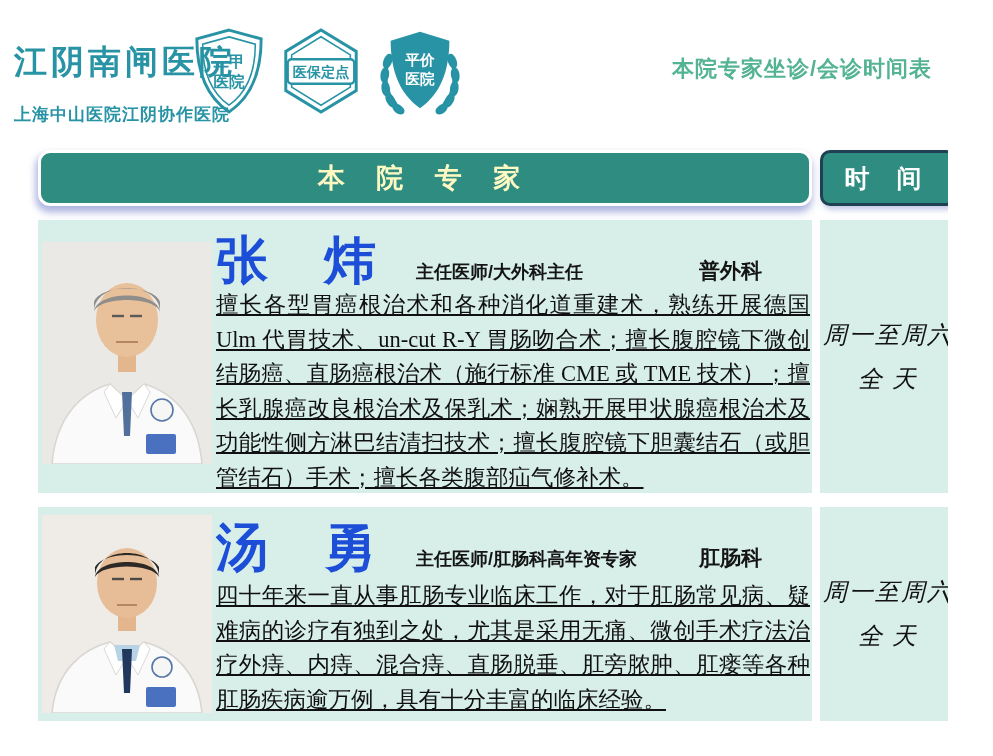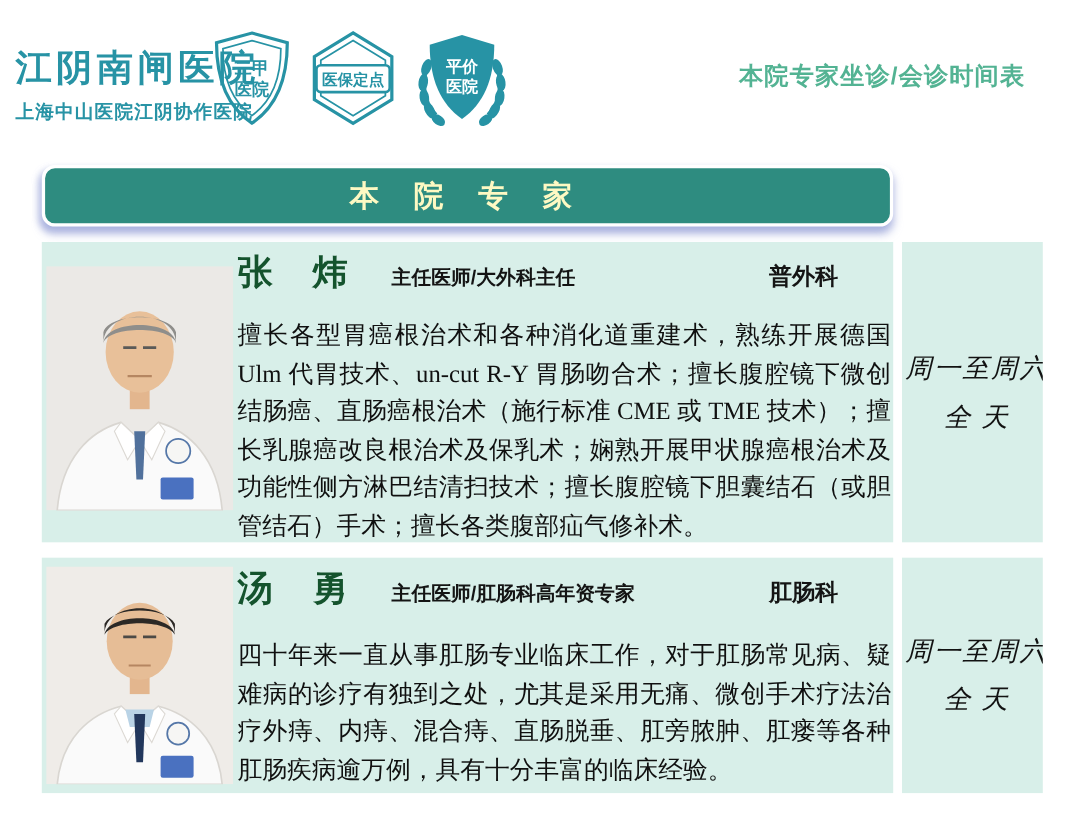--- a/index.html
+++ b/index.html
@@ -2,21 +2,21 @@
 <html><head>
 <meta charset="utf-8">
 <style>
   * { margin:0; padding:0; box-sizing:border-box; }
   body { background:#fff; font-family:"Liberation Sans", sans-serif; }
   .canvas { position:relative; width:948px; height:756px; background:#ffffff; overflow:hidden; }
 
   
   .logo-block { position:absolute; left:14px; top:40px; color:#2793A5; }
   .logo-name { font-size:33px; font-weight:bold; letter-spacing:4px; color:#2793A5; }
-  .logo-sub  { font-size:17px; font-weight:bold; letter-spacing:1px; color:#2793A5; margin-top:5px; }
+  .logo-sub  { font-size:17px; font-weight:bold; letter-spacing:1px; color:#2793A5; margin-top:18px; }
 
   .badges { position:absolute; left:190px; top:26px; display:flex; gap:10px; align-items:flex-start; }
   .badge svg { display:block; }
 
   .page-title { position:absolute; right:16px; top:54px; font-size:22px; font-weight:bold;
                 color:#53B393; letter-spacing:1px; }
 
   
   .experts-header { position:absolute; left:38px; top:150px; width:774px; height:56px;
     background:#2E8C80; border:3px solid #ffffff; border-radius:12px;
@@ -38,26 +38,26 @@
   .row1-time { top:220px; height:273px; }
   .row2-main { top:507px; width:774px; height:214px; }
   .row2-time { top:507px; height:214px; }
 
   .doc-photo { position:absolute; left:4px; }
   .row1-main .doc-photo { top:22px; }
   .row2-main .doc-photo { top:8px; }
 
   .name-line { position:absolute; left:178px; top:6px; right:6px;
     display:flex; align-items:baseline; }
-  .doc-name { font-size:32px; font-weight:bold; color:#14532d; letter-spacing:2px; white-space:pre; }
+  .doc-name { font-size:52px; font-weight:bold; color:#1d4ed8; letter-spacing:2px; white-space:pre; }
   .doc-title { font-size:18px; font-weight:bold; color:#141414; margin-left:38px; }
   .doc-dept { font-size:21px; font-weight:bold; color:#141414; margin-left:auto; margin-right:44px; }
 
   .doc-desc { position:absolute; left:178px; width:594px; font-family:"Liberation Serif", serif;
-    font-size:22.5px; line-height:34.5px; color:#101010; text-align:justify; }
+    font-size:22.5px; line-height:34.5px; color:#101010; text-align:justify;text-decoration:underline; }
   .row1-main .doc-desc { top:68px; }
   .row2-main .doc-desc { top:72px; }
 
   .sched-days, .sched-time { text-align:center; }
 </style>
 </head>
 <body>
 
 <div class="canvas">
 
@@ -102,20 +102,21 @@
         <path d="M46 6 L76 15 C76 47 66 70 46 84 C26 70 16 47 16 15 Z" fill="#2793A5"></path>
         <text x="46" y="40" text-anchor="middle" font-size="15" font-weight="bold" fill="#ffffff">平价</text>
         <text x="46" y="59" text-anchor="middle" font-size="15" font-weight="bold" fill="#ffffff">医院</text>
       </svg>
     </div>
   </div>
 
   <div class="page-title">本院专家坐诊/会诊时间表</div>
 
   <div class="experts-header">本 院 专 家</div>
+  <div class="time-header">时 间</div>
 
   <div class="row-main row1-main">
     <div class="doc-photo">
       <svg width="170" height="222" viewBox="0 0 170 222">
         <rect width="170" height="222" fill="#ebe9e6"></rect>
         <rect x="76" y="104" width="18" height="26" fill="#e3b68e"></rect>
         <path d="M10 222 C14 174 40 150 68 142 L85 158 L102 142 C130 150 156 174 160 222 Z" fill="#fafafa" stroke="#d9d6d1" stroke-width="1.5"></path>
         <path d="M68 142 L85 158 L74 176 L62 150 Z" fill="#ffffff" stroke="#dcd9d4" stroke-width="1"></path>
         <path d="M102 142 L85 158 L96 176 L108 150 Z" fill="#ffffff" stroke="#dcd9d4" stroke-width="1"></path>
         <polygon points="80,150 90,150 88,194 82,194" fill="#51719c"></polygon>

